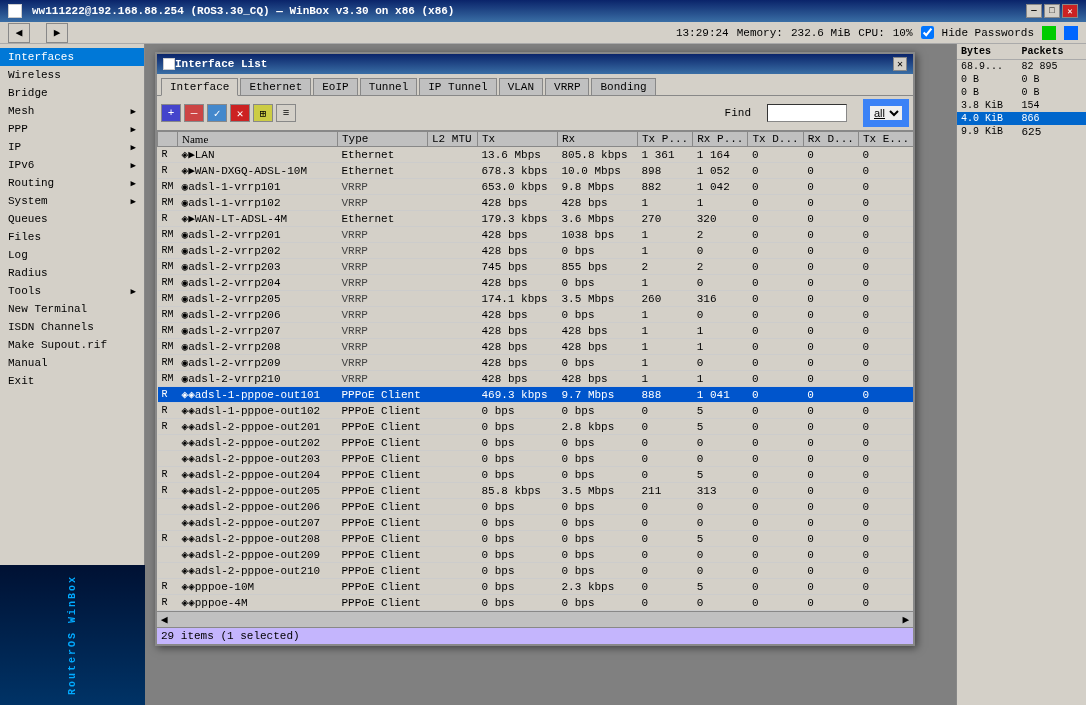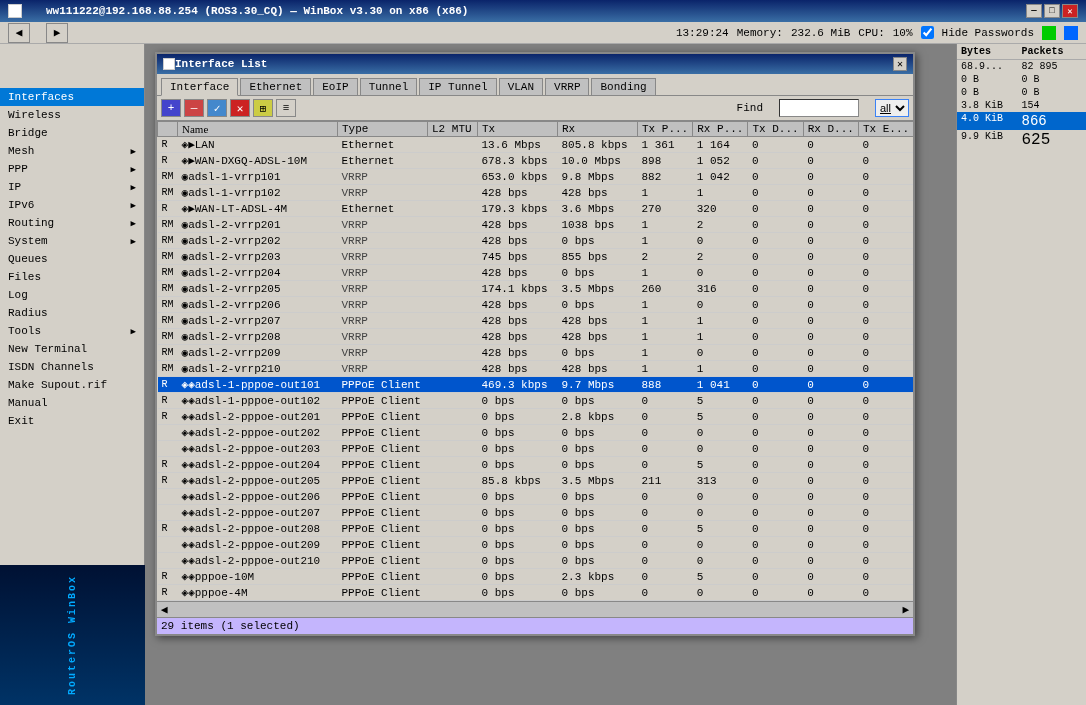--- a/index.html
+++ b/index.html
@@ -18,21 +18,21 @@
       background: linear-gradient(to bottom, #0a246a, #3a6ea5);
       color: white;
       height: 22px;
       display: flex;
       align-items: center;
       padding: 0 8px;
       font-size: 11px;
       font-weight: bold;
       justify-content: space-between;
     }
-    .title-bar-left { display: flex; align-items: center; gap: 24px; }
+    .title-bar-left { display: flex; align-items: center; gap: 10px; }
     .title-bar-icon { width: 14px; height: 14px; background: #fff; border: 1px solid #ccc; display: inline-block; }
     .title-bar-buttons { display: flex; gap: 2px; }
     .title-btn {
       width: 16px; height: 14px;
       background: #d4d0c8;
       border: 1px solid #888;
       display: flex; align-items: center; justify-content: center;
       font-size: 9px; font-weight: bold; cursor: pointer; color: #000;
     }
     .toolbar-btn {
@@ -84,21 +84,21 @@
     }
     .sidebar-item {
       padding: 3px 8px;
       cursor: pointer;
       font-size: 11px;
       color: #000;
       display: flex;
       align-items: center;
       gap: 4px;
     }
-    .sidebar-item.active { background: #0078d7; color: white; margin-top: 40px; }
+    .sidebar-item.active { background: #0078d7; color: white; }
     .sidebar-arrow { font-size: 9px; margin-left: auto; }
 
     
     .content-area {
       flex: 1;
       background: #808080;
       position: relative;
       overflow: hidden;
     }
 
@@ -207,23 +207,23 @@
       font-size: 11px;
     }
     .find-input {
       width: 80px;
       height: 18px;
       border: 1px inset #888;
       font-size: 11px;
       padding: 0 2px;
     }
     .find-select {
-      height: 18px;
-      font-size: 11px;
-      border: 1px solid #3b82f6;
+      height: 28px;
+      font-size: 11px;
+      border: 7px solid #3b82f6;
       text-decoration: underline;
     }
 
     
     .iface-table-container {
       overflow: auto;
       max-height: 490px;
       font-size: 11px;
     }
     .iface-table {
@@ -826,21 +826,21 @@
         <div class="right-panel-row">
           <span style="flex: 1 1 0%; font-size: 10px;">0 B</span>
           <span style="flex: 1 1 0%; font-size: 10px;">0 B</span>
         </div>
         <div class="right-panel-row">
           <span style="flex: 1 1 0%; font-size: 10px;">3.8 KiB</span>
           <span style="flex: 1 1 0%; font-size: 10px;">154</span>
         </div>
         <div class="right-panel-row selected">
           <span style="flex: 1 1 0%; font-size: 10px;">4.0 KiB</span>
-          <span style="flex: 1 1 0%; font-size: 14px;">866</span>
+          <span style="flex: 1 1 0%; font-size: 10px;">866</span>
         </div>
         <div class="right-panel-row">
           <span style="flex: 1 1 0%; font-size: 10px;">9.9 KiB</span>
-          <span style="flex: 1 1 0%; font-size: 16px;">625</span>
+          <span style="flex: 1 1 0%; font-size: 11px;">625</span>
         </div>
       </div>
   </div>
 </div>
 
 </body></html>

